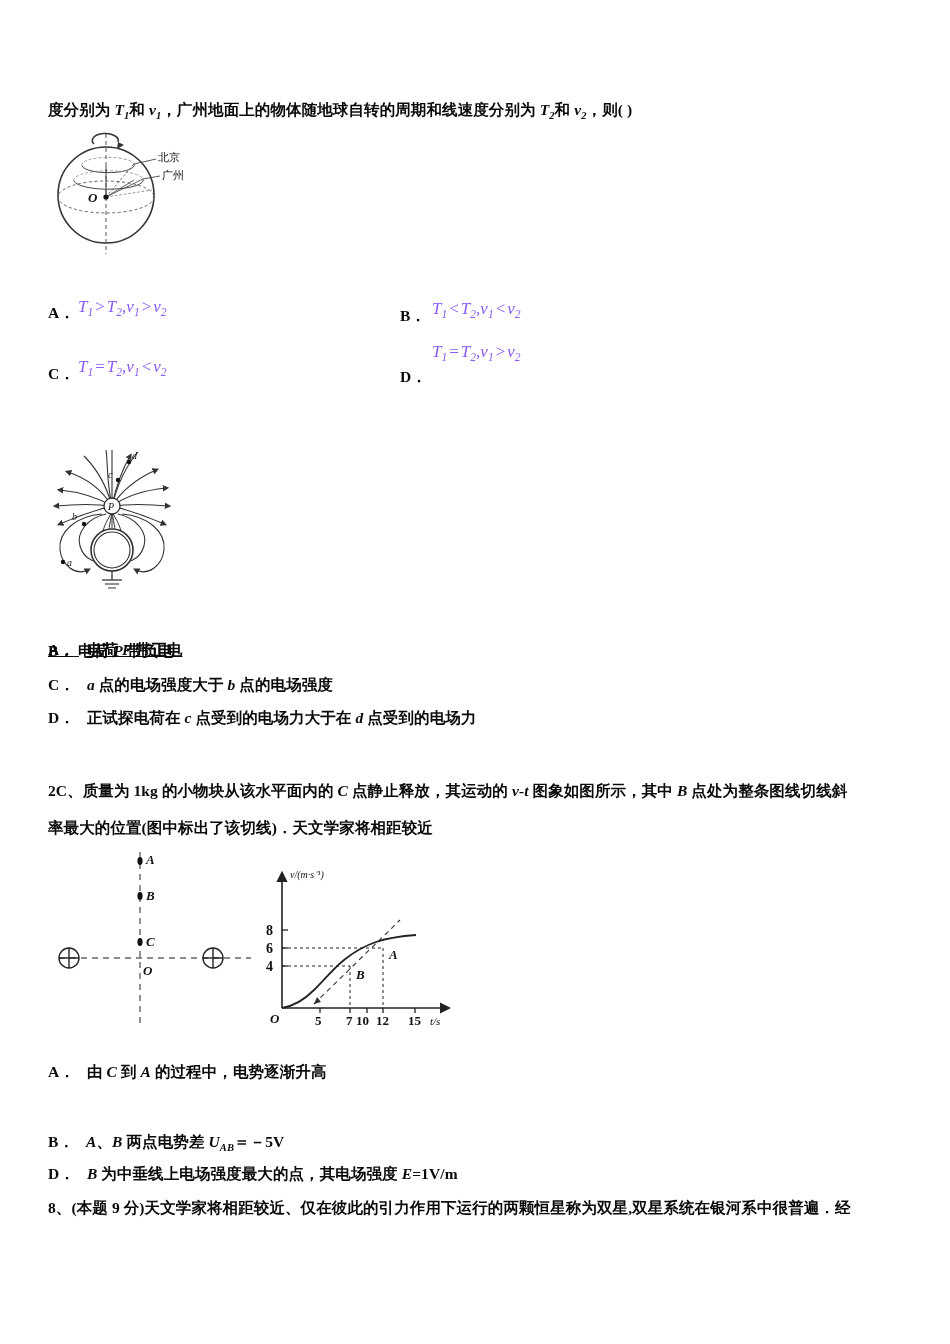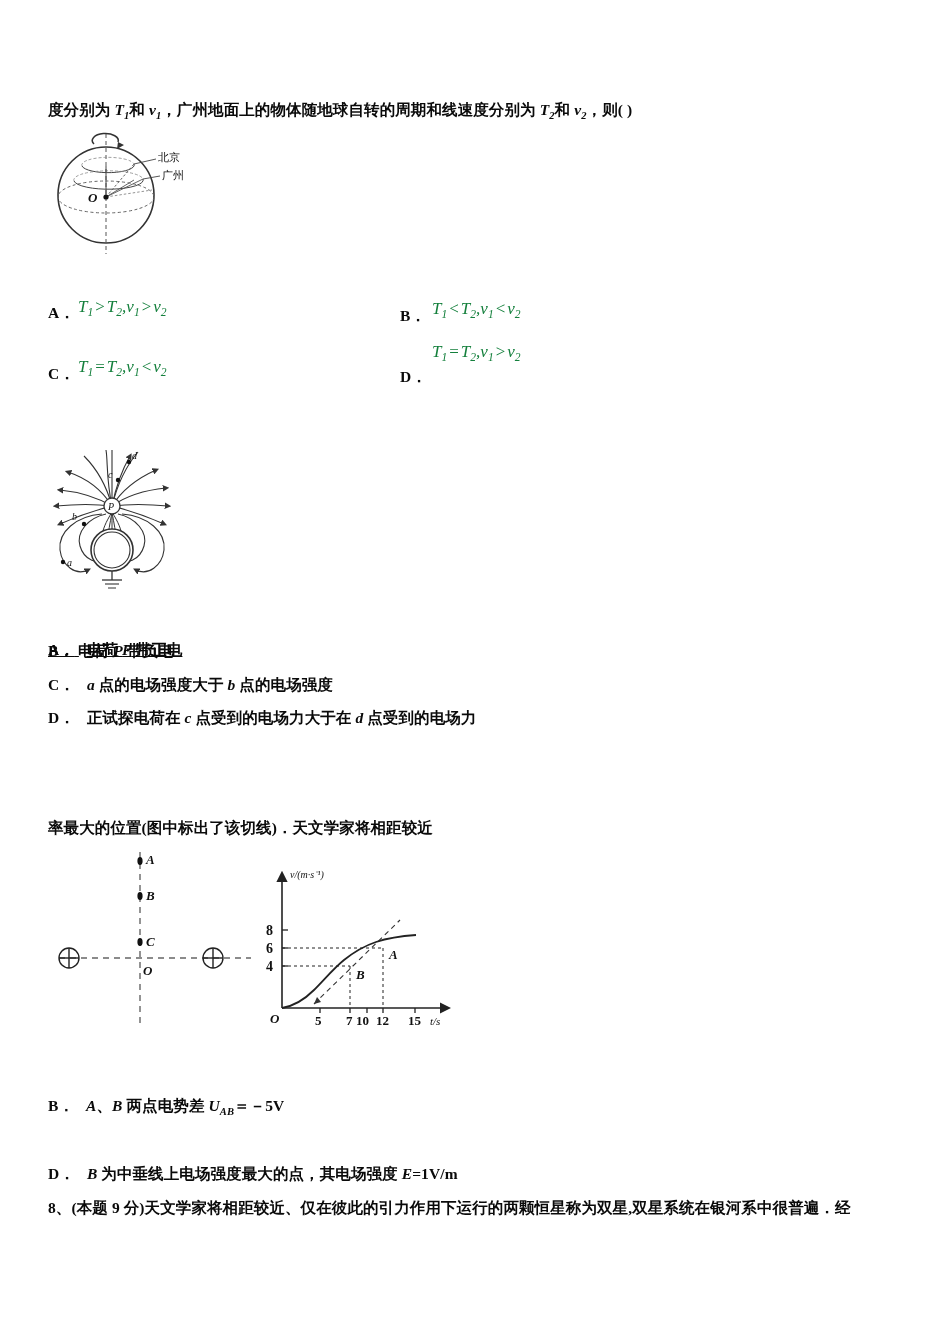--- a/index.html
+++ b/index.html
@@ -34,21 +34,21 @@
     font-weight: bold;
     font-size: 15.5px;
   }
   .opt .lbl { font-family: "Liberation Serif", serif; }
   .mathitem {
     position: absolute;
     white-space: nowrap;
     font-family: "Liberation Serif", serif;
     font-size: 17px;
     font-style: italic;
-    color: #15803d;
+    color: #8b5cf6;
   }
   .mathitem .op { font-style: normal; padding: 0 2px; }
   sub { font-size: 0.68em; font-style: italic; }
   i.v { font-style: italic; }
   .fig { position: absolute; }
 
   
   #earth-figure { left: 48px; top: 128px; width: 190px; height: 128px; }
 
   
@@ -206,20 +206,23 @@
   <div class="ln" style="left:48px; top:675px;">
     <span>C．</span>
     <span style="margin-left:8px"><i class="v">a</i> 点的电场强度大于 <i class="v">b</i> 点的电场强度</span>
   </div>
 
   <div class="ln" style="left:48px; top:708px;">
     <span>D．</span>
     <span style="margin-left:8px">正试探电荷在 <i class="v">c</i> 点受到的电场力大于在 <i class="v">d</i> 点受到的电场力</span>
   </div>
 
+  <div class="ln" style="left:48px; top:781px;">
+    2C、质量为 1kg 的小物块从该水平面内的 <i class="v">C</i> 点静止释放，其运动的 <i class="v">v-t</i> 图象如图所示，其中 <i class="v">B</i> 点处为整条图线切线斜
+  </div>
   <div class="ln" style="left:48px; top:818px;">
     率最大的位置(图中标出了该切线)．天文学家将相距较近
   </div>
 
   <div class="fig" id="charges-figure">
     <svg width="200" height="180" viewBox="0 0 200 180">
 
       <line x1="85" y1="4" x2="85" y2="176" stroke="#666" stroke-width="1.4" stroke-dasharray="6,5"></line>
 
       <line x1="4" y1="110" x2="196" y2="110" stroke="#666" stroke-width="1.4" stroke-dasharray="6,5"></line>
@@ -293,22 +296,26 @@
       <path d="M62,142 l7,-2 l-4,-5 z" fill="#333"></path>
 
       <path d="M30,146 C42,144 52,138 62,128 C72,118 82,106 92,98
                C102,90 112,84 124,80 C136,76 150,74 164,73" fill="none" stroke="#222" stroke-width="1.8"></path>
 
       <text x="104" y="117" font-family="Liberation Serif, serif" font-size="13" font-style="italic" font-weight="bold" fill="#111">B</text>
       <text x="137" y="97" font-family="Liberation Serif, serif" font-size="13" font-style="italic" font-weight="bold" fill="#111">A</text>
     </svg>
   </div>
 
-
-  <div class="ln" style="left:48px; top:1096px;">
+  <div class="ln" style="left:48px; top:1062px;">
+    <span>A．</span>
+    <span style="margin-left:8px">由 <i class="v">C</i> 到 <i class="v">A</i> 的过程中，电势逐渐升高</span>
+  </div>
+
+  <div class="ln" style="left:48px; top:1132px;">
     <span>B．</span>
     <span style="margin-left:8px"><i class="v">A</i>、<i class="v">B</i> 两点电势差 <i class="v">U</i><sub>AB</sub>＝－5V</span>
   </div>
 
 
   <div class="ln" style="left:48px; top:1164px;">
     <span>D．</span>
     <span style="margin-left:8px"><i class="v">B</i> 为中垂线上电场强度最大的点，其电场强度 <i class="v">E</i>=1V/m</span>
   </div>
 

